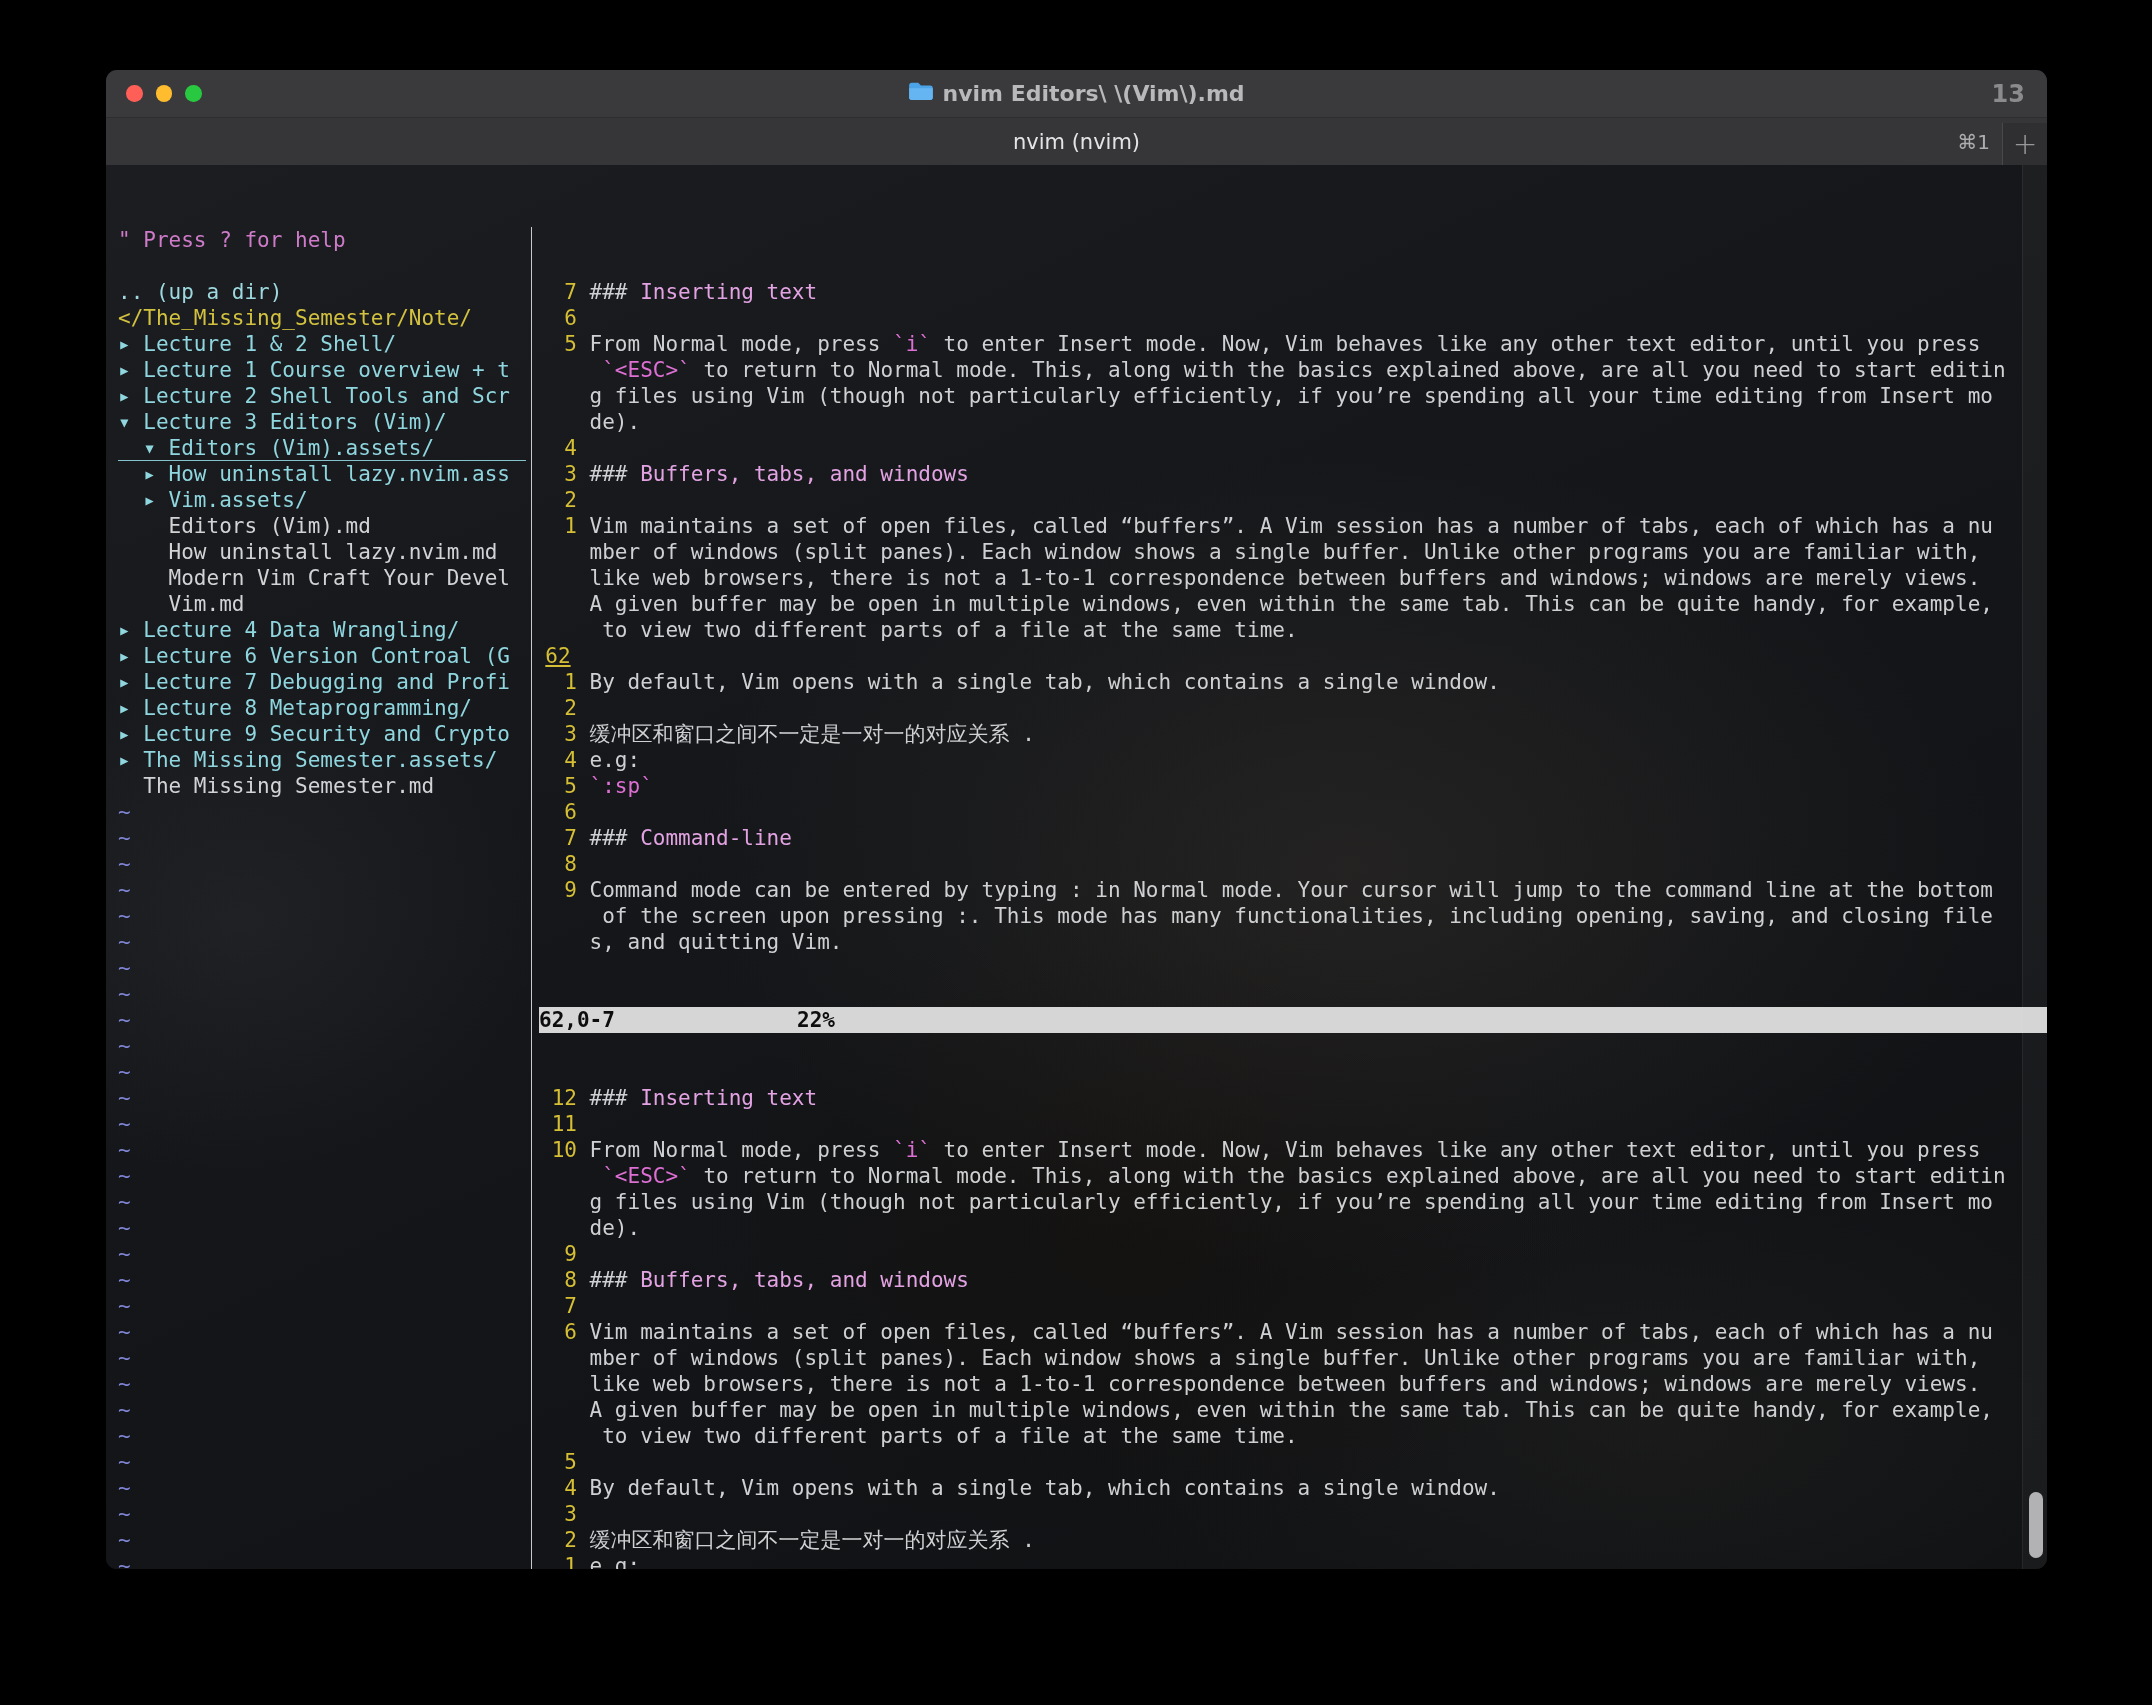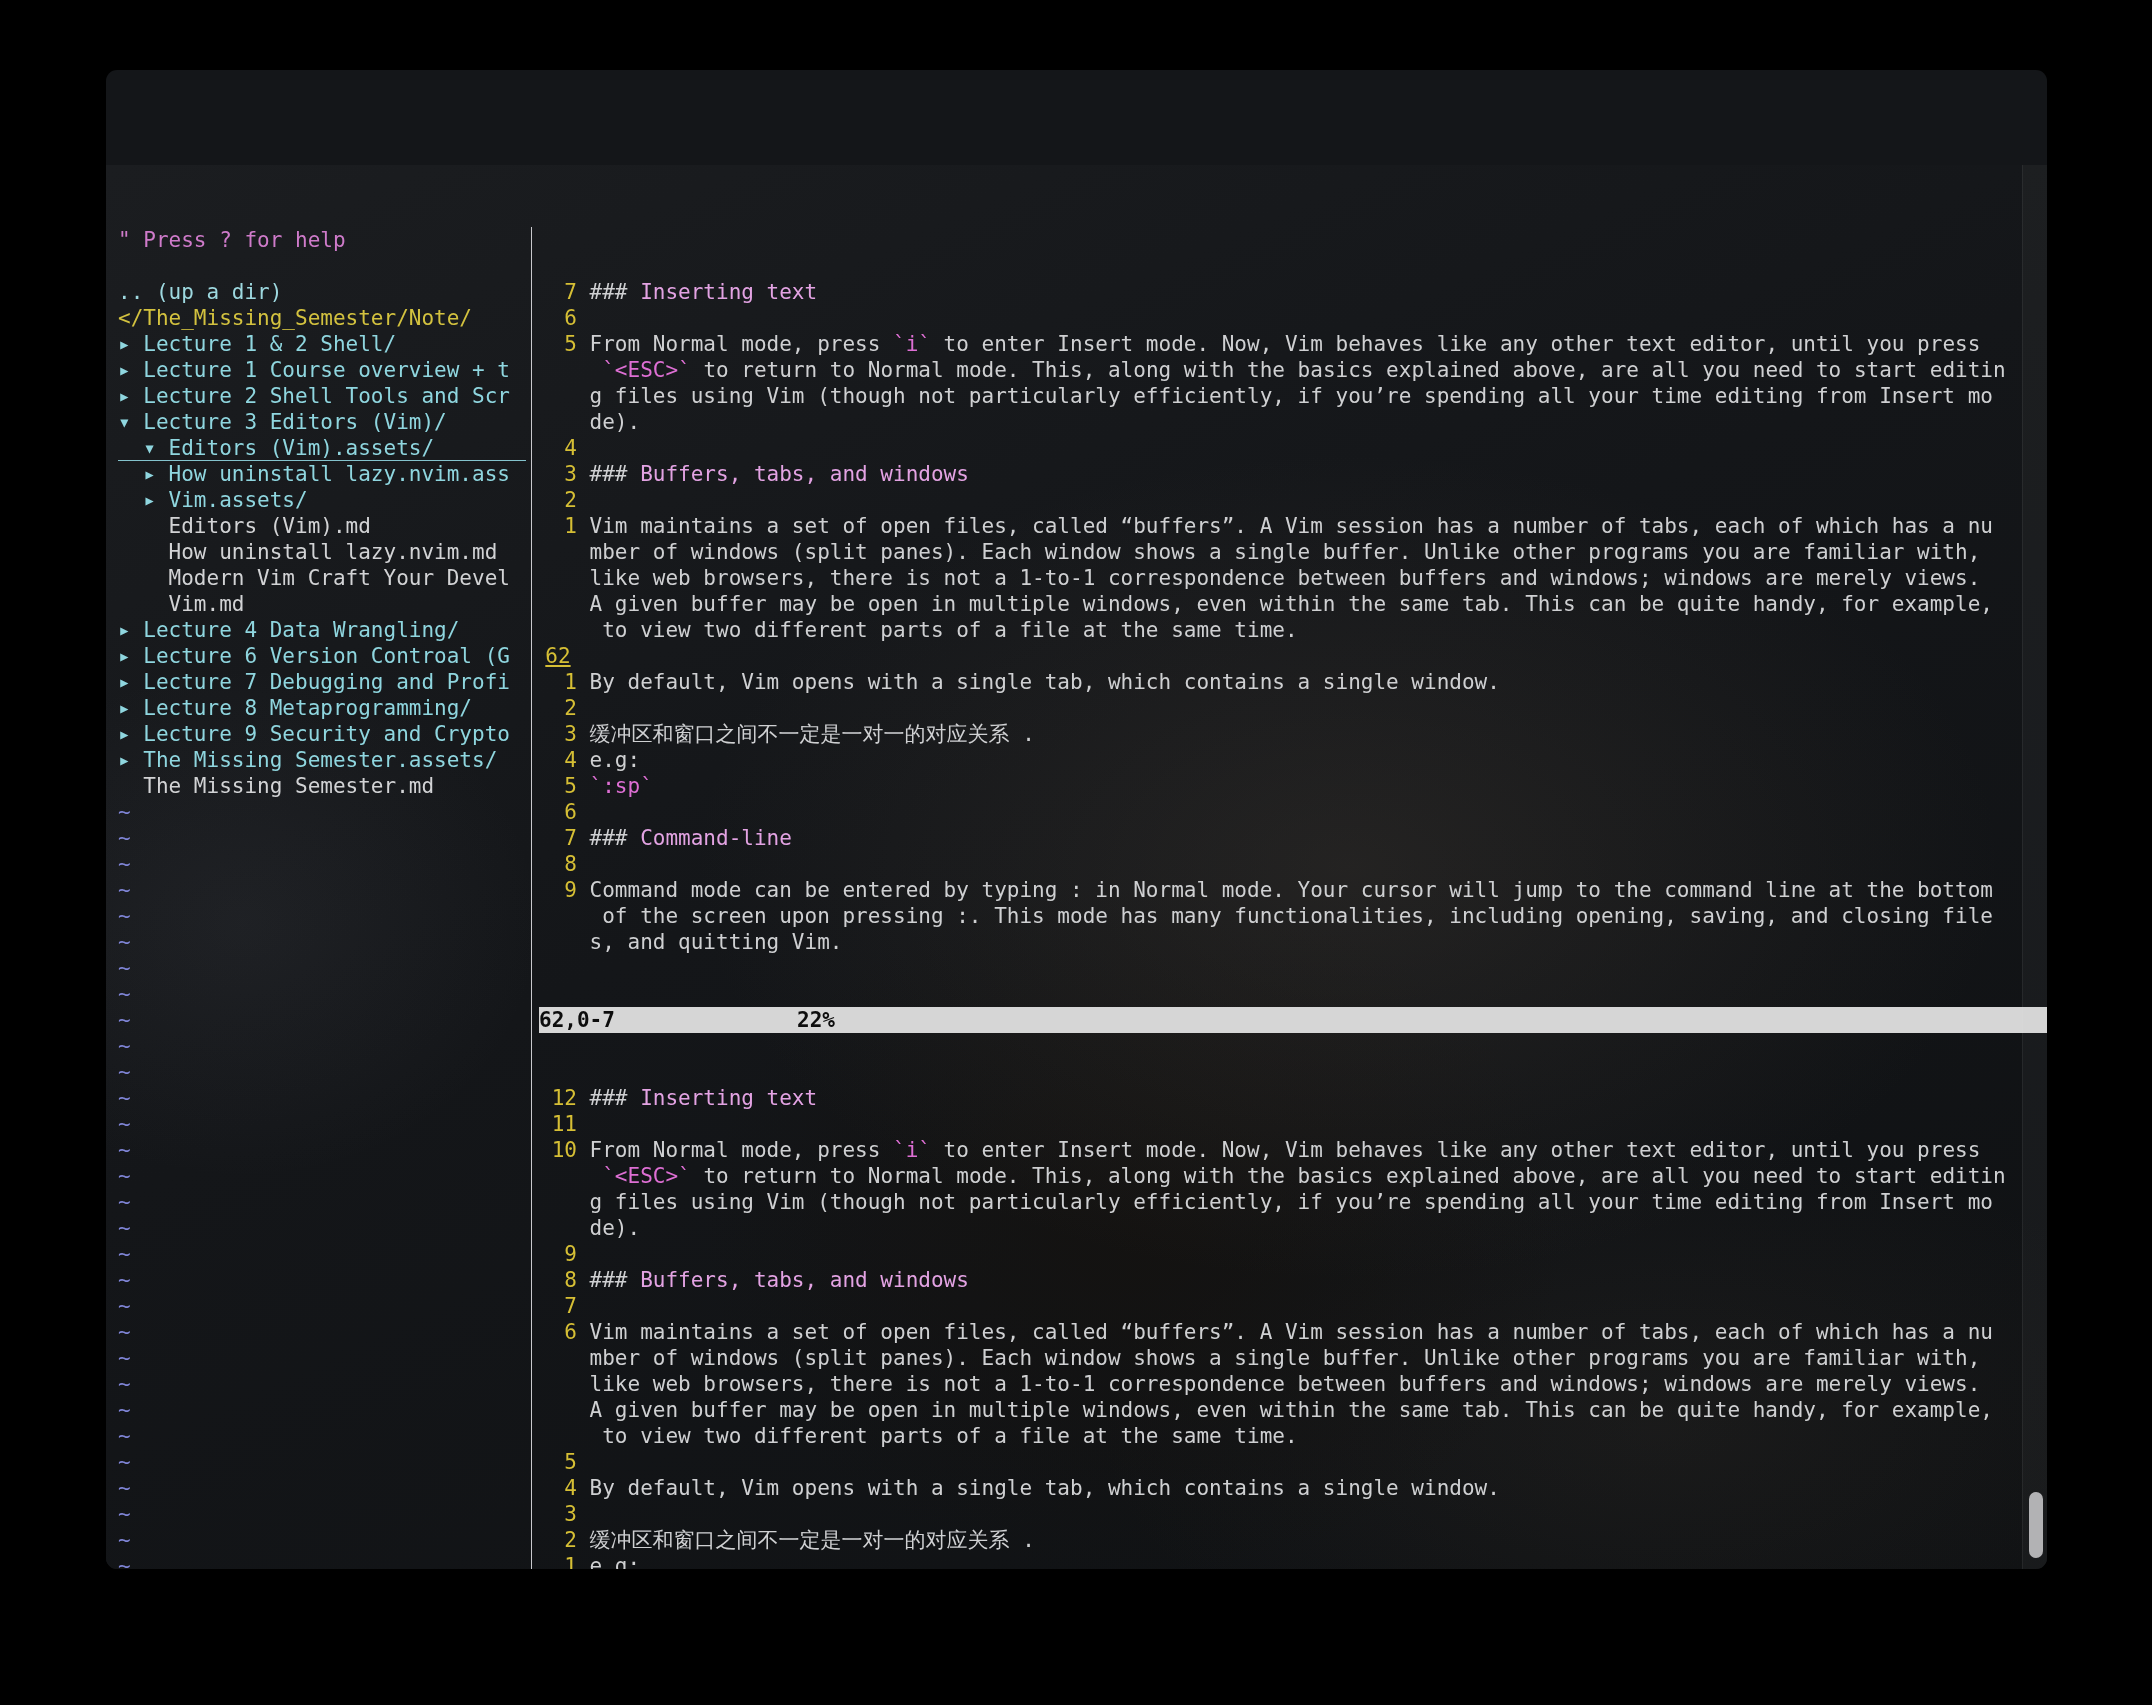--- a/index.html
+++ b/index.html
@@ -61,21 +61,41 @@
 
   .scrolltrack{position:absolute;right:0;top:0;bottom:0;width:24px;
     background:rgba(205,205,215,0.045);border-left:0.9px solid rgba(255,255,255,0.06);}
   .scrollthumb{position:absolute;right:3.7px;bottom:11px;width:14px;height:66px;border-radius:7.4px;background:#b2b2b4;}
 </style>
 </head>
 <body>
 
 <div class="window">
 
+  <div class="titlebar">
+    <div class="lights">
+      <span class="light l-red"></span>
+      <span class="light l-yel"></span>
+      <span class="light l-grn"></span>
+    </div>
+    <div class="title">
+      <span><svg width="25" height="20" viewBox="0 0 27 22">
+            <path d="M1 5 q0-3 3-3 h7 l3 3 h10 q3 0 3 3 v10 q0 3-3 3 h-20 q-3 0-3-3 z" fill="#4ba3e8"></path>
+            <path d="M1 8 h26 v10 q0 3-3 3 h-20 q-3 0-3-3 z" fill="#64b5f2"></path>
+          </svg></span>
+      <span>nvim Editors\ \(Vim\).md</span>
+    </div>
+    <div class="badge13">13</div>
+  </div>
 
+  <div class="tabbar">
+    <span class="tabtitle">nvim (nvim)</span>
+    <span class="tabshort">⌘1</span>
+    <span class="plusbtn">+</span>
+  </div>
 
   <div class="term">
     <div class="content">
       <div class="tree"><div class="row s-help">" Press ? for help</div><div class="row s-blank"></div><div class="row s-updir">.. (up a dir)</div><div class="row s-path">&lt;/The_Missing_Semester/Note/</div><div class="row s-dir">▸ Lecture 1 &amp; 2 Shell/</div><div class="row s-dir">▸ Lecture 1 Course overview + t</div><div class="row s-dir">▸ Lecture 2 Shell Tools and Scr</div><div class="row s-dir">▾ Lecture 3 Editors (Vim)/</div><div class="row s-dir sel">  ▾ Editors (Vim).assets/</div><div class="row s-dir">  ▸ How uninstall lazy.nvim.ass</div><div class="row s-dir">  ▸ Vim.assets/</div><div class="row s-file">    Editors (Vim).md</div><div class="row s-file">    How uninstall lazy.nvim.md</div><div class="row s-file">    Modern Vim Craft Your Devel</div><div class="row s-file">    Vim.md</div><div class="row s-dir">▸ Lecture 4 Data Wrangling/</div><div class="row s-dir">▸ Lecture 6 Version Controal (G</div><div class="row s-dir">▸ Lecture 7 Debugging and Profi</div><div class="row s-dir">▸ Lecture 8 Metaprogramming/</div><div class="row s-dir">▸ Lecture 9 Security and Crypto</div><div class="row s-dir">▸ The Missing Semester.assets/</div><div class="row s-file">  The Missing Semester.md</div><div class="row tilde">~</div><div class="row tilde">~</div><div class="row tilde">~</div><div class="row tilde">~</div><div class="row tilde">~</div><div class="row tilde">~</div><div class="row tilde">~</div><div class="row tilde">~</div><div class="row tilde">~</div><div class="row tilde">~</div><div class="row tilde">~</div><div class="row tilde">~</div><div class="row tilde">~</div><div class="row tilde">~</div><div class="row tilde">~</div><div class="row tilde">~</div><div class="row tilde">~</div><div class="row tilde">~</div><div class="row tilde">~</div><div class="row tilde">~</div><div class="row tilde">~</div><div class="row tilde">~</div><div class="row tilde">~</div><div class="row tilde">~</div><div class="row tilde">~</div><div class="row tilde">~</div><div class="row tilde">~</div><div class="row tilde">~</div><div class="row tilde">~</div><div class="row tilde">~</div></div>
       <div class="vsep"></div>
       <div class="main">
         <div id="topwin"><div class="row"><span class="gut">7</span><span class="sg-t">### </span><span class="sg-h">Inserting text</span></div><div class="row"><span class="gut">6</span></div><div class="row"><span class="gut">5</span><span class="sg-t">From Normal mode, press </span><span class="sg-c">`i`</span><span class="sg-t"> to enter Insert mode. Now, Vim behaves like any other text editor, until you press</span></div><div class="row"><span class="gut"></span><span class="sg-t"> </span><span class="sg-c">`&lt;ESC&gt;`</span><span class="sg-t"> to return to Normal mode. This, along with the basics explained above, are all you need to start editin</span></div><div class="row"><span class="gut"></span><span class="sg-t">g files using Vim (though not particularly efficiently, if you’re spending all your time editing from Insert mo</span></div><div class="row"><span class="gut"></span><span class="sg-t">de).</span></div><div class="row"><span class="gut">4</span></div><div class="row"><span class="gut">3</span><span class="sg-t">### </span><span class="sg-h">Buffers, tabs, and windows</span></div><div class="row"><span class="gut">2</span></div><div class="row"><span class="gut">1</span><span class="sg-t">Vim maintains a set of open files, called “buffers”. A Vim session has a number of tabs, each of which has a nu</span></div><div class="row"><span class="gut"></span><span class="sg-t">mber of windows (split panes). Each window shows a single buffer. Unlike other programs you are familiar with,</span></div><div class="row"><span class="gut"></span><span class="sg-t">like web browsers, there is not a 1-to-1 correspondence between buffers and windows; windows are merely views.</span></div><div class="row"><span class="gut"></span><span class="sg-t">A given buffer may be open in multiple windows, even within the same tab. This can be quite handy, for example,</span></div><div class="row"><span class="gut"></span><span class="sg-t"> to view two different parts of a file at the same time.</span></div><div class="row"><span class="gut cur">62</span></div><div class="row"><span class="gut">1</span><span class="sg-t">By default, Vim opens with a single tab, which contains a single window.</span></div><div class="row"><span class="gut">2</span></div><div class="row"><span class="gut">3</span><span class="sg-t">缓冲区和窗口之间不一定是一对一的对应关系 .</span></div><div class="row"><span class="gut">4</span><span class="sg-t">e.g:</span></div><div class="row"><span class="gut">5</span><span class="sg-c">`:sp`</span></div><div class="row"><span class="gut">6</span></div><div class="row"><span class="gut">7</span><span class="sg-t">### </span><span class="sg-h">Command-line</span></div><div class="row"><span class="gut">8</span></div><div class="row"><span class="gut">9</span><span class="sg-t">Command mode can be entered by typing : in Normal mode. Your cursor will jump to the command line at the bottom</span></div><div class="row"><span class="gut"></span><span class="sg-t"> of the screen upon pressing :. This mode has many functionalities, including opening, saving, and closing file</span></div><div class="row"><span class="gut"></span><span class="sg-t">s, and quitting Vim.</span></div></div>
         <div class="sbar">
           <span class="ruler">62,0-7</span>
           <span class="pct">22%</span>

